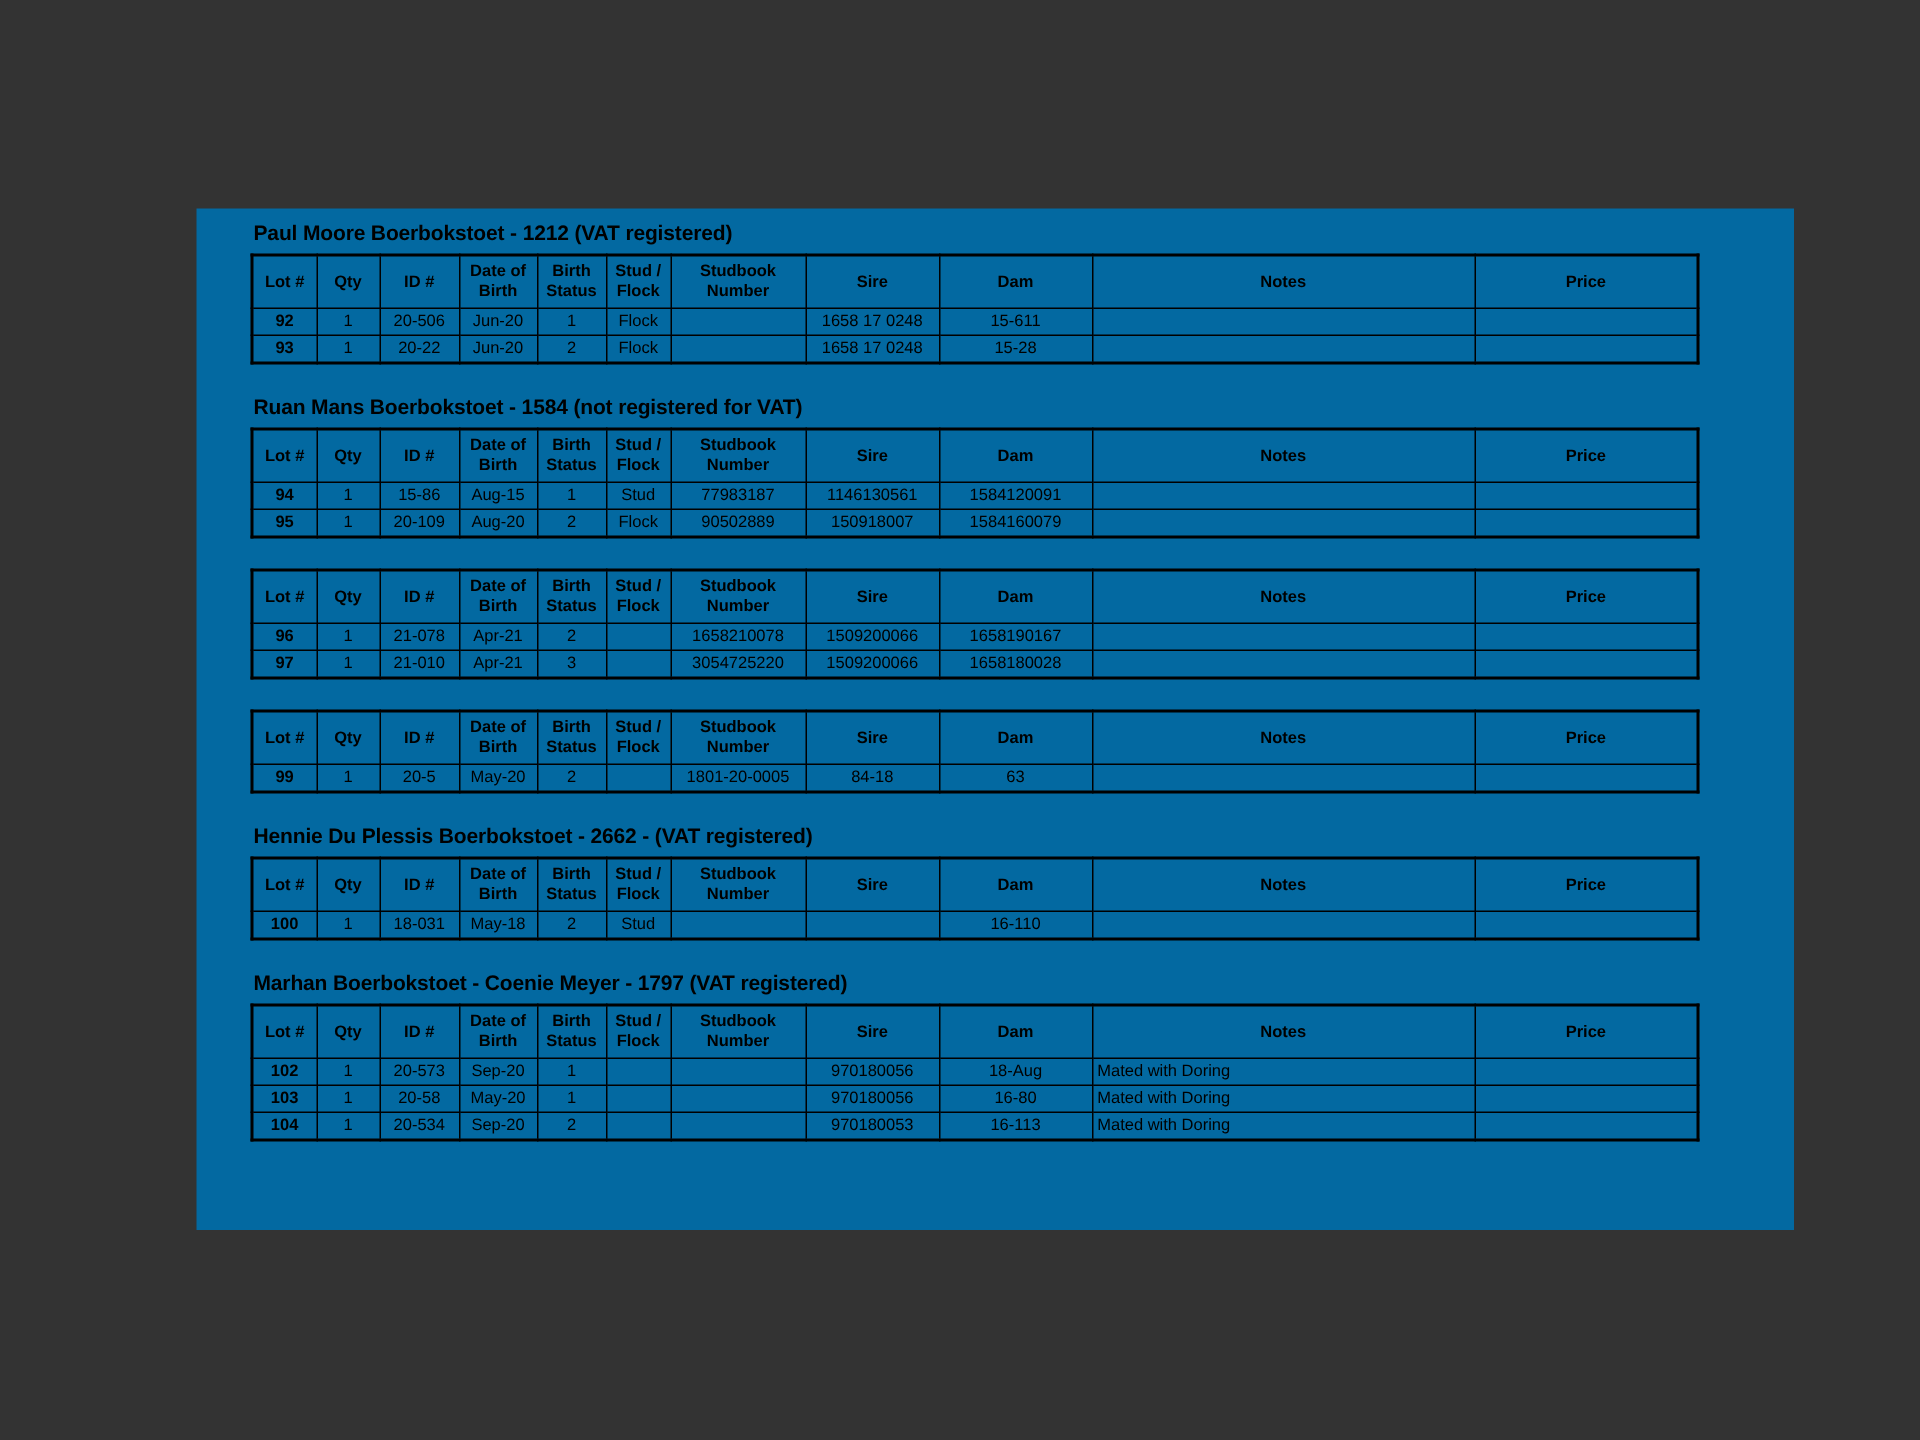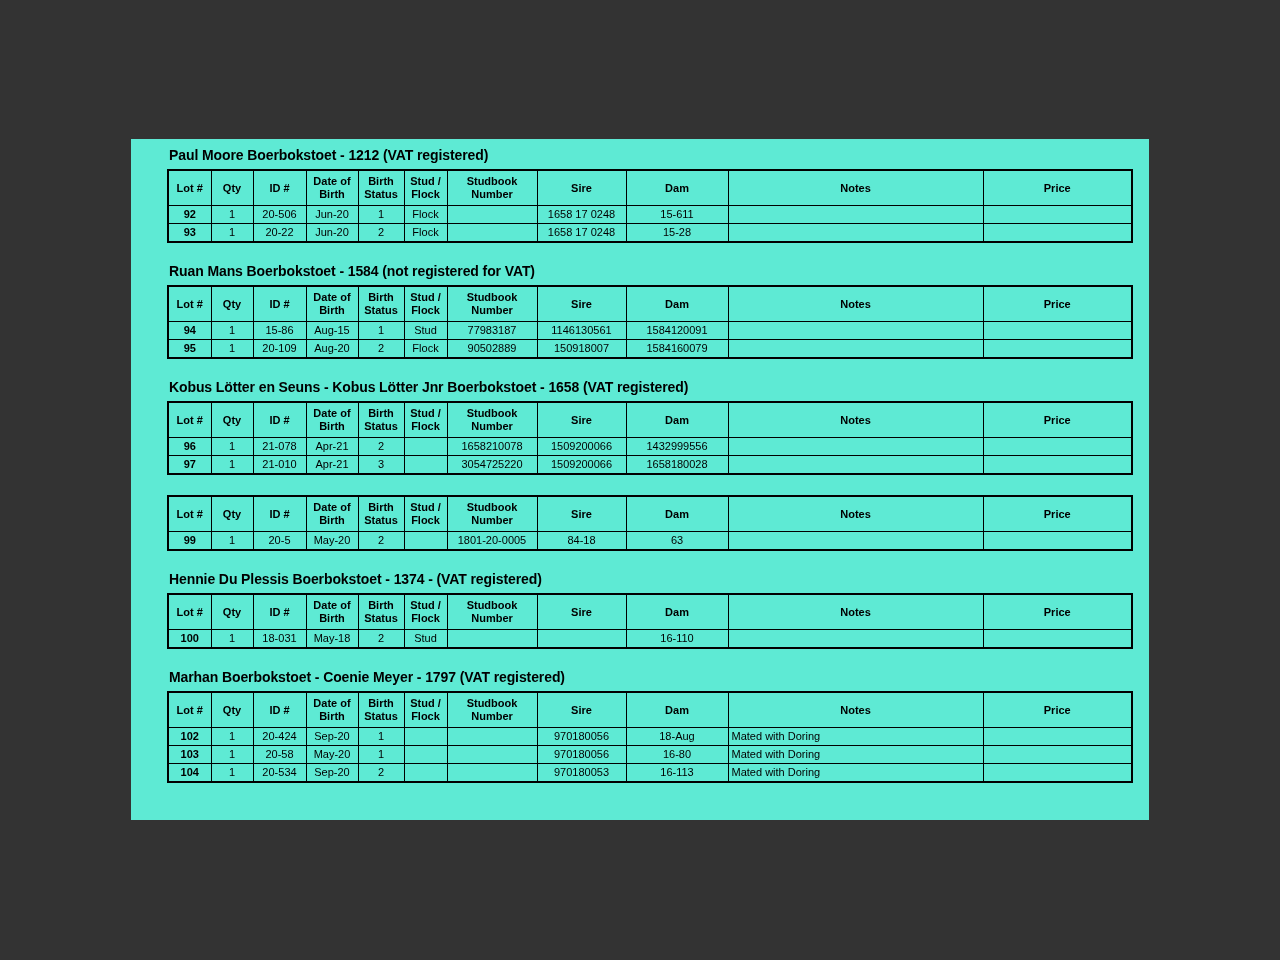--- a/index.html
+++ b/index.html
@@ -10,21 +10,22 @@
     height: 960px;
     font-family: "Liberation Sans", sans-serif;
     overflow: hidden;
   }
   .paper {
     position: absolute;
     left: 131px;
     top: 139px;
     width: 1018px;
     height: 681px;
-    background: #5eead4;
+    background: #0369a1;
+    padding-left: 47px;
   }
   .content {
     position: absolute;
     left: 36px;
     top: 8px;
     right: 14px;
   }
   .section { margin-bottom: 20px; }
   .section-title {
     font-size: 14px;
@@ -195,21 +196,20 @@
                 <td class="col-6">90502889</td>
                 <td class="col-7">150918007</td>
                 <td class="col-8">1584160079</td>
                 <td class="col-9"></td>
                 <td class="col-10"></td>
               </tr>
             </tbody>
           </table>
         </div>
         <div class="section">
-          <h2 class="section-title">Kobus Lötter en Seuns - Kobus Lötter Jnr Boerbokstoet - 1658 (VAT registered)</h2>
           <table class="lot-table">
             <colgroup>
               <col style="width: 43px;">
               <col style="width: 42px;">
               <col style="width: 53px;">
               <col style="width: 52px;">
               <col style="width: 46px;">
               <col style="width: 43px;">
               <col style="width: 90px;">
               <col style="width: 89px;">
@@ -239,21 +239,21 @@
             <tbody>
               <tr>
                 <td class="col-0">96</td>
                 <td class="col-1">1</td>
                 <td class="col-2">21-078</td>
                 <td class="col-3">Apr-21</td>
                 <td class="col-4">2</td>
                 <td class="col-5"></td>
                 <td class="col-6">1658210078</td>
                 <td class="col-7">1509200066</td>
-                <td class="col-8">1432999556</td>
+                <td class="col-8">1658190167</td>
                 <td class="col-9"></td>
                 <td class="col-10"></td>
               </tr>
               <tr>
                 <td class="col-0">97</td>
                 <td class="col-1">1</td>
                 <td class="col-2">21-010</td>
                 <td class="col-3">Apr-21</td>
                 <td class="col-4">3</td>
                 <td class="col-5"></td>
@@ -311,21 +311,21 @@
                 <td class="col-6">1801-20-0005</td>
                 <td class="col-7">84-18</td>
                 <td class="col-8">63</td>
                 <td class="col-9"></td>
                 <td class="col-10"></td>
               </tr>
             </tbody>
           </table>
         </div>
         <div class="section">
-          <h2 class="section-title">Hennie Du Plessis Boerbokstoet - 1374 - (VAT registered)</h2>
+          <h2 class="section-title">Hennie Du Plessis Boerbokstoet - 2662 - (VAT registered)</h2>
           <table class="lot-table">
             <colgroup>
               <col style="width: 43px;">
               <col style="width: 42px;">
               <col style="width: 53px;">
               <col style="width: 52px;">
               <col style="width: 46px;">
               <col style="width: 43px;">
               <col style="width: 90px;">
               <col style="width: 89px;">
@@ -401,21 +401,21 @@
                 <th>Sire</th>
                 <th>Dam</th>
                 <th>Notes</th>
                 <th>Price</th>
               </tr>
             </thead>
             <tbody>
               <tr>
                 <td class="col-0">102</td>
                 <td class="col-1">1</td>
-                <td class="col-2">20-424</td>
+                <td class="col-2">20-573</td>
                 <td class="col-3">Sep-20</td>
                 <td class="col-4">1</td>
                 <td class="col-5"></td>
                 <td class="col-6"></td>
                 <td class="col-7">970180056</td>
                 <td class="col-8">18-Aug</td>
                 <td class="col-9">Mated with Doring</td>
                 <td class="col-10"></td>
               </tr>
               <tr>

